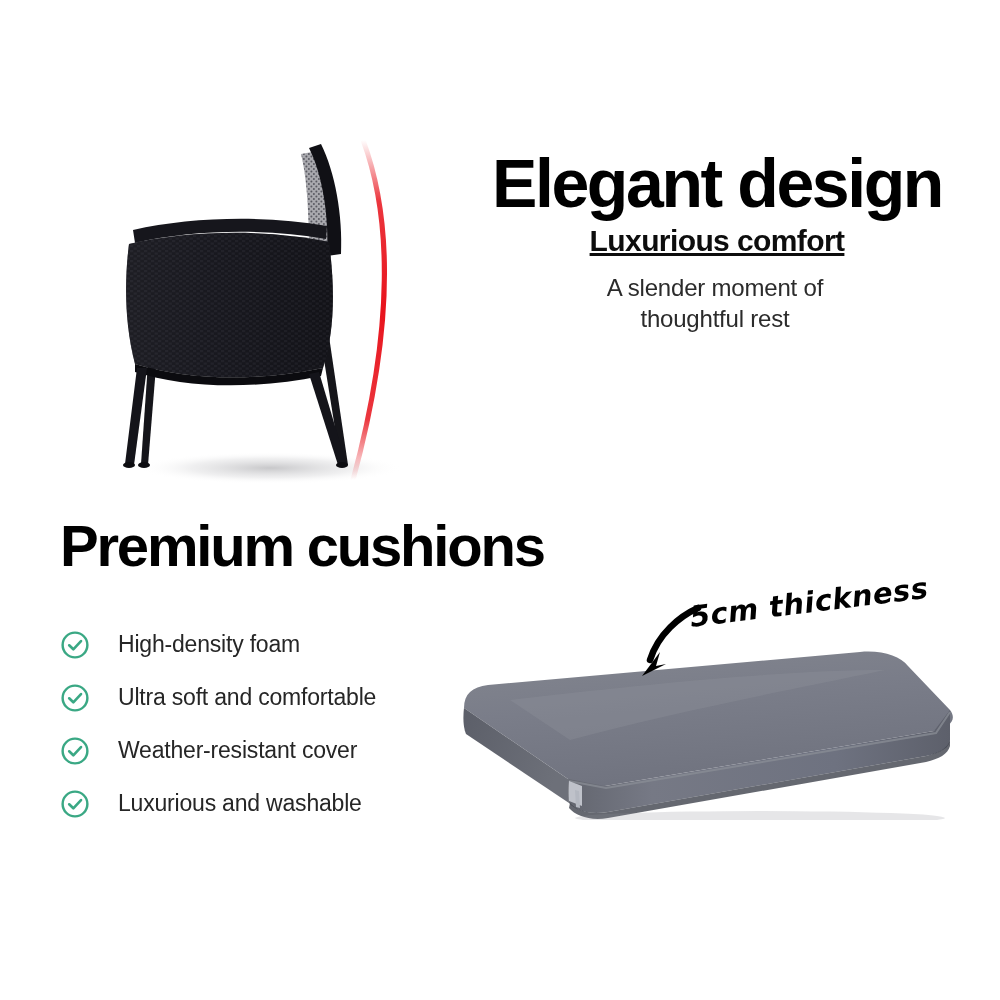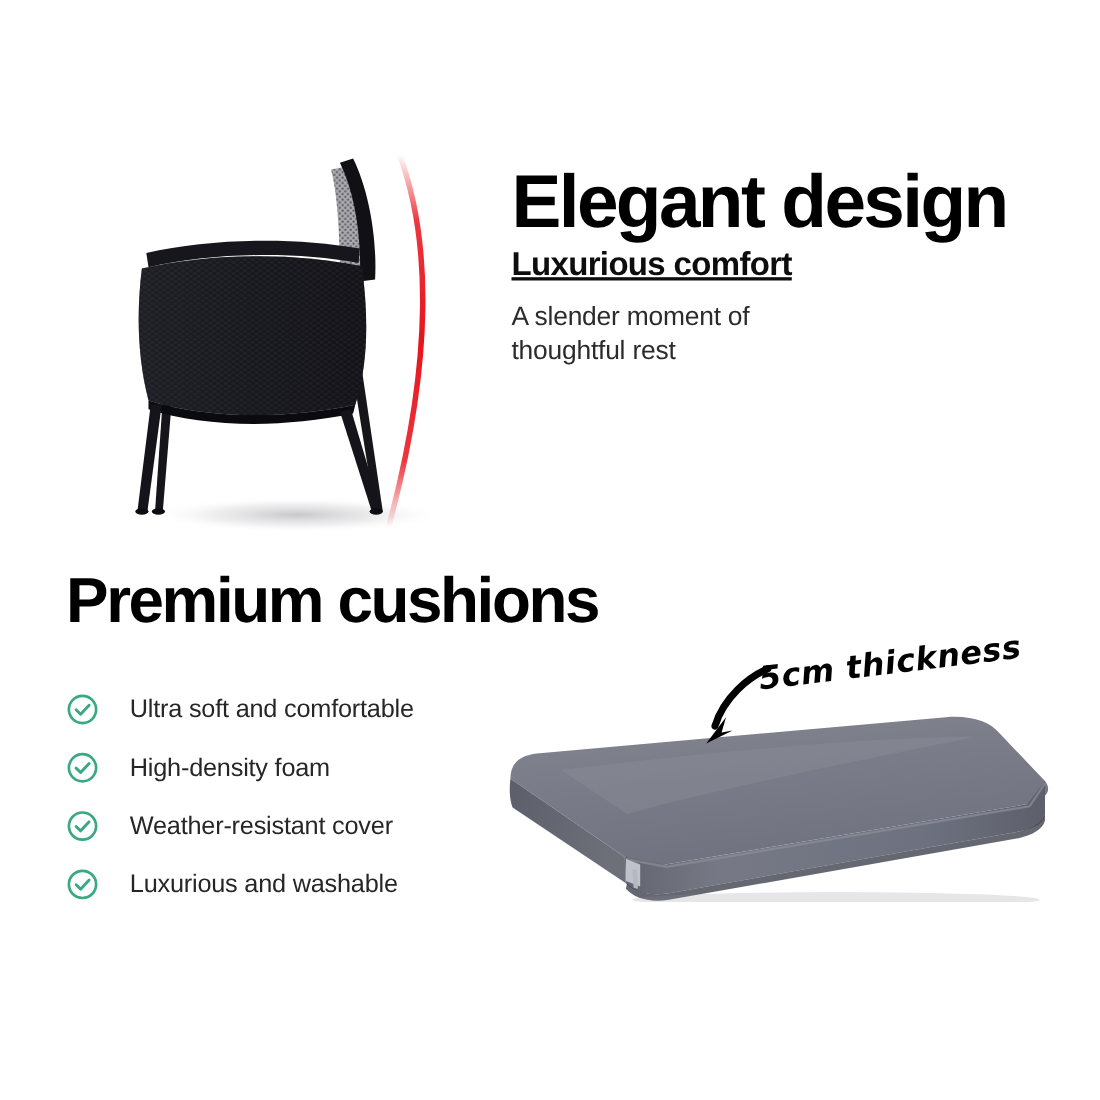--- a/index.html
+++ b/index.html
@@ -21,24 +21,24 @@
     position: absolute;
     left: 95px;
     top: 120px;
     width: 350px;
     height: 380px;
   }
 
   
   .top-copy {
     position: absolute;
-    right: 65px;
+    right: 48px;
     top: 150px;
     width: 470px;
-    text-align: left;
+    text-align: center;
   }
   .headline {
     font-family: "Liberation Sans", sans-serif;
     font-weight: 700;
     font-size: 68px;
     line-height: 0.98;
     letter-spacing: -2.4px;
     color: #000000;
     margin: 0;
     white-space: nowrap;
@@ -212,28 +212,28 @@
   </div>
 
   <div class="premium-heading">Premium cushions</div>
 
   <ul class="feature-list">
     <li class="feature-item">
       <svg class="check-icon" viewBox="0 0 32 32">
         <circle cx="16" cy="16" r="13.2" fill="none" stroke="#3aa884" stroke-width="2.6"></circle>
         <path d="M 9.8 16.3 L 14.2 20.6 L 22.4 11.8" fill="none" stroke="#3aa884" stroke-width="2.8" stroke-linecap="round" stroke-linejoin="round"></path>
       </svg>
-      <span class="feature-text">Ultra soft and comfortable</span>
+      <span class="feature-text">High-density foam</span>
     </li>
     <li class="feature-item">
       <svg class="check-icon" viewBox="0 0 32 32">
         <circle cx="16" cy="16" r="13.2" fill="none" stroke="#3aa884" stroke-width="2.6"></circle>
         <path d="M 9.8 16.3 L 14.2 20.6 L 22.4 11.8" fill="none" stroke="#3aa884" stroke-width="2.8" stroke-linecap="round" stroke-linejoin="round"></path>
       </svg>
-      <span class="feature-text">High-density foam</span>
+      <span class="feature-text">Ultra soft and comfortable</span>
     </li>
     <li class="feature-item">
       <svg class="check-icon" viewBox="0 0 32 32">
         <circle cx="16" cy="16" r="13.2" fill="none" stroke="#3aa884" stroke-width="2.6"></circle>
         <path d="M 9.8 16.3 L 14.2 20.6 L 22.4 11.8" fill="none" stroke="#3aa884" stroke-width="2.8" stroke-linecap="round" stroke-linejoin="round"></path>
       </svg>
       <span class="feature-text">Weather-resistant cover</span>
     </li>
     <li class="feature-item">
       <svg class="check-icon" viewBox="0 0 32 32">

